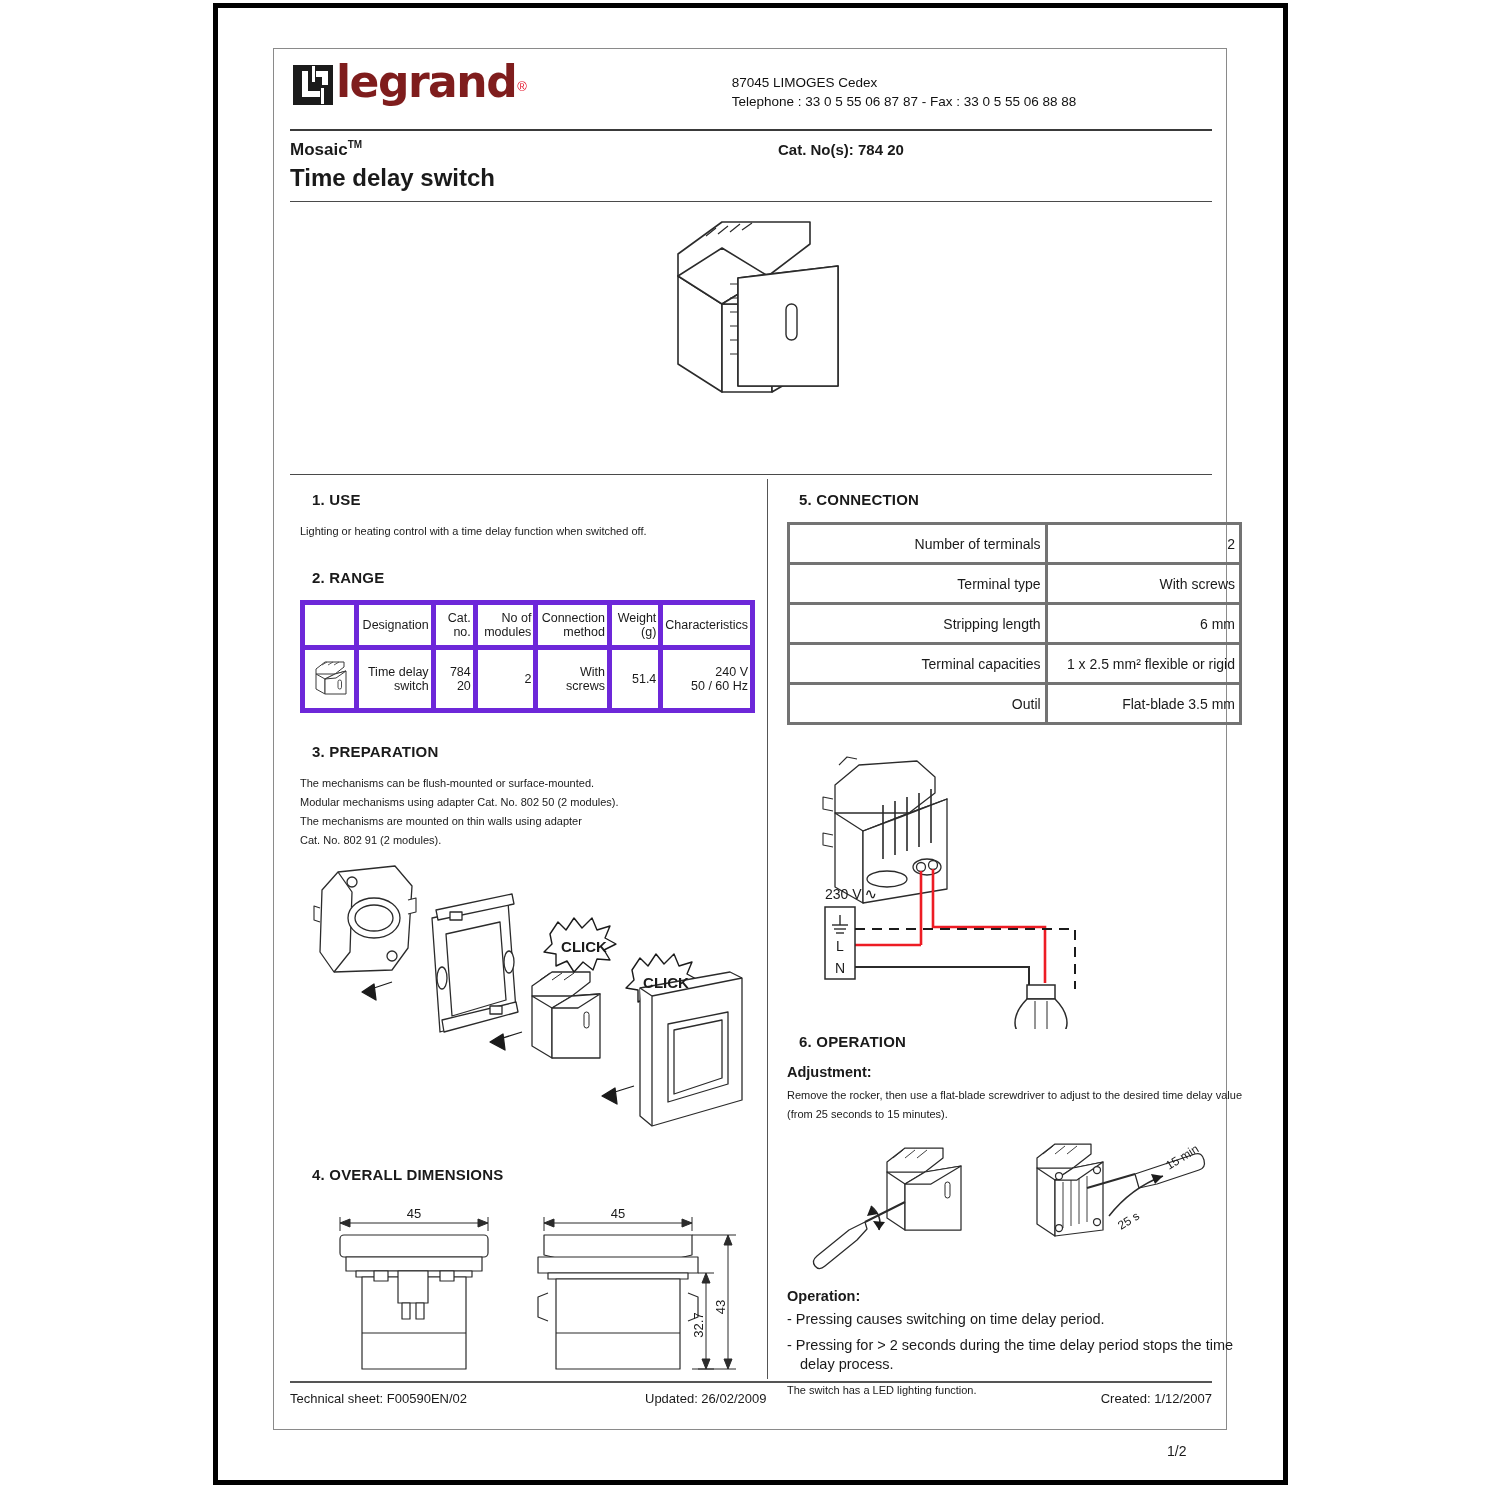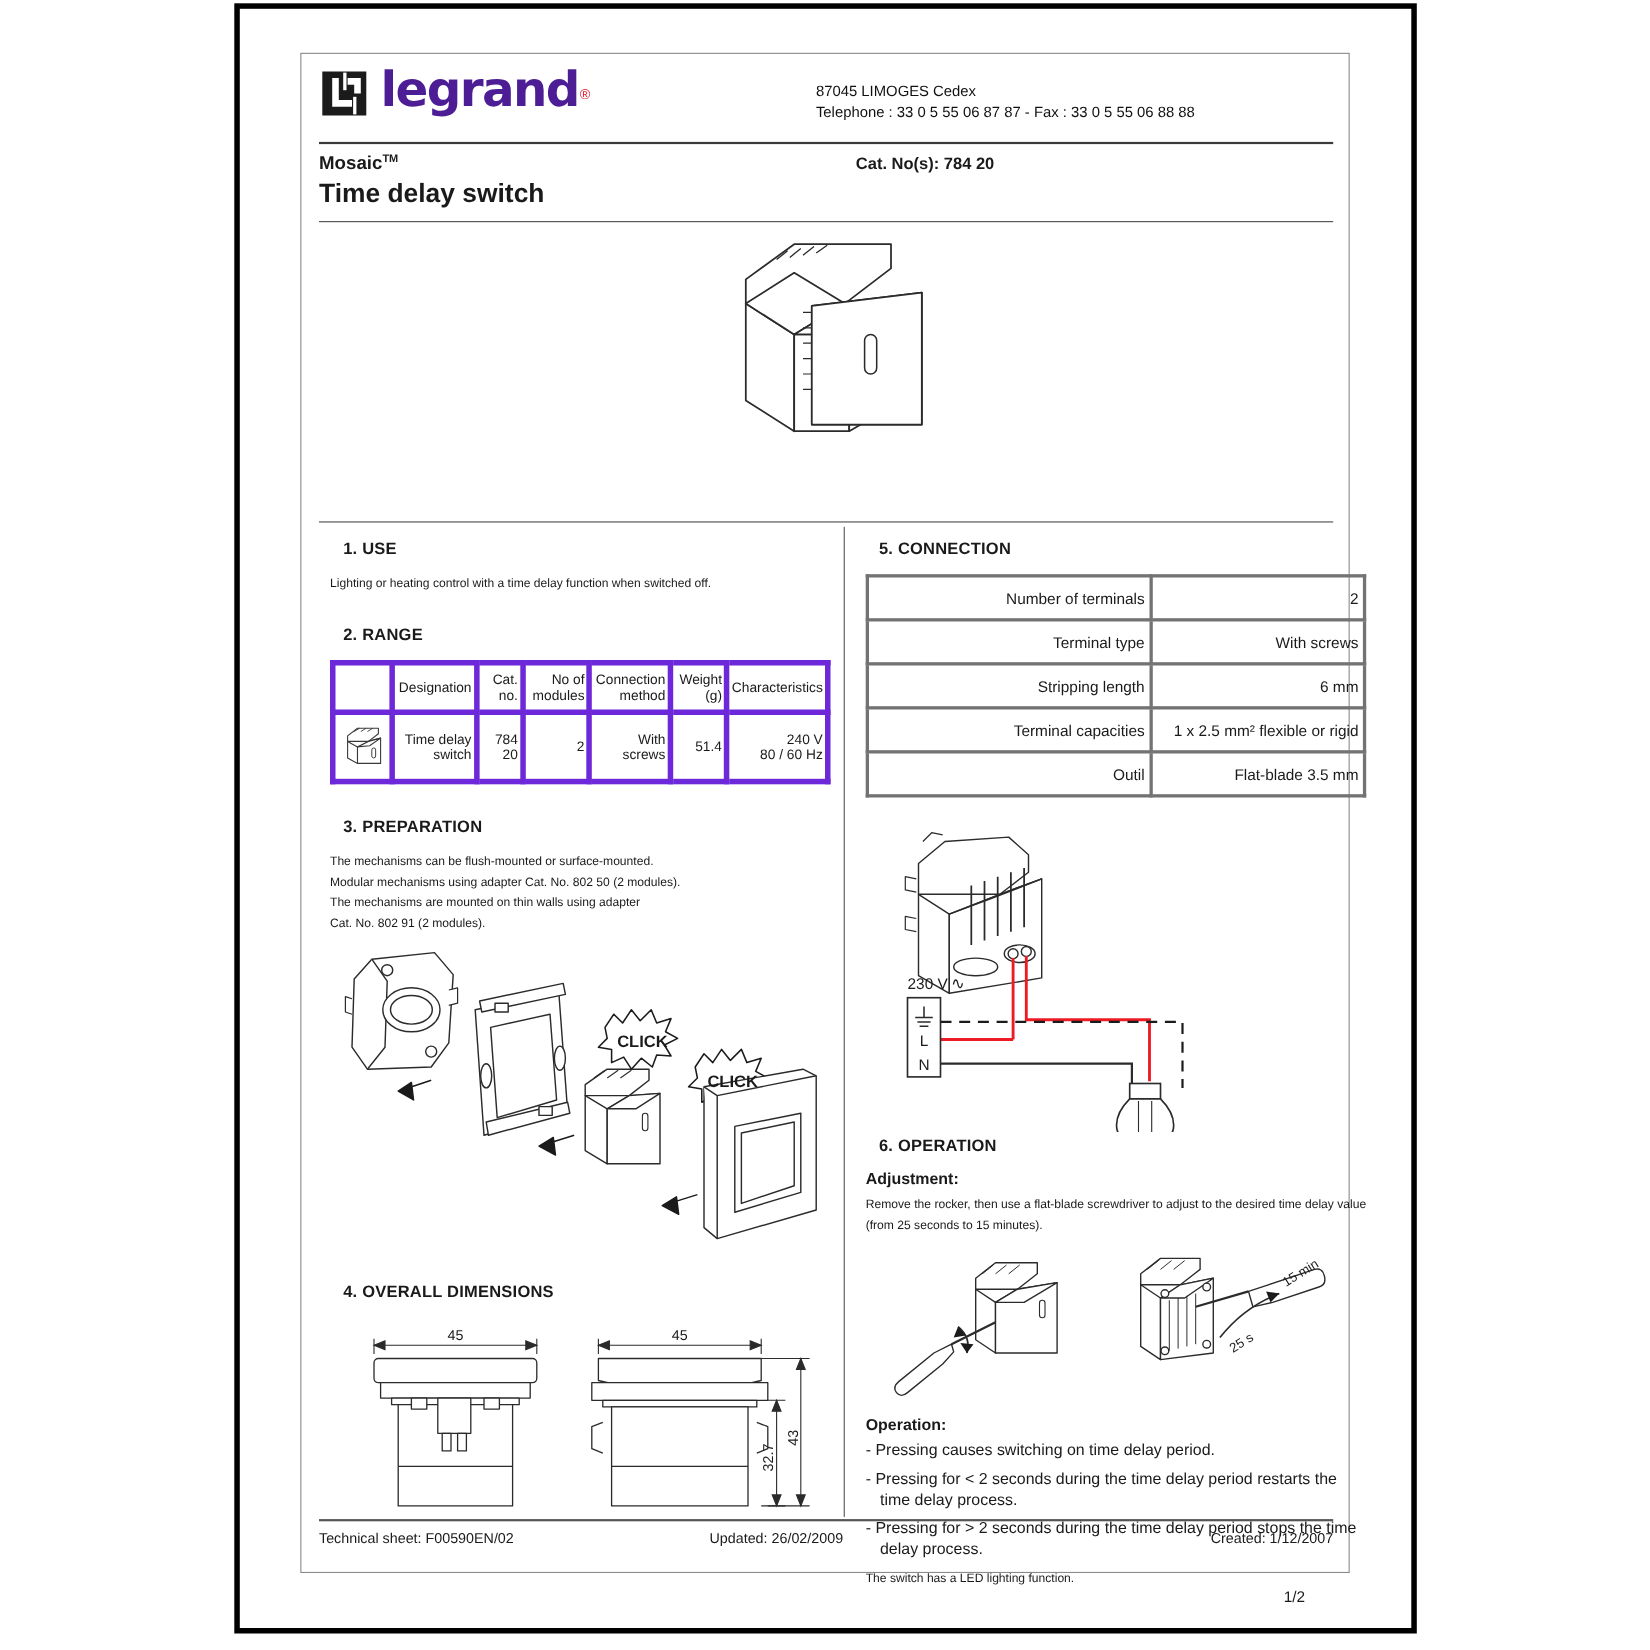--- a/index.html
+++ b/index.html
@@ -12,21 +12,21 @@
 
   
   .sheet{position:absolute;left:273px;top:48px;width:954px;height:1382px;border:1px solid #8a8a8a;box-sizing:border-box;background:#fff;}
 
   .pad{position:absolute;left:16px;top:12px;width:922px;}
 
   
   .hdr{display:flex;align-items:flex-start;justify-content:flex-start;height:62px;}
   .logo{display:flex;align-items:flex-start;margin-left:2px;}
   .logo-mark{width:44px;height:44px;position:relative;flex:none;margin-top:2px;}
-  .logo-word{font-size:44px;font-weight:bold;color:#4c1d95;line-height:42px;letter-spacing:-1.5px;margin-left:10px;font-family:"DejaVu Sans",sans-serif;}
+  .logo-word{font-size:44px;font-weight:bold;color:#7f1d1d;line-height:42px;letter-spacing:-1.5px;margin-left:0;font-family:"DejaVu Sans",sans-serif;}
   .logo-reg{font-size:13px;color:#e4142b;vertical-align:super;margin-left:1px;font-family:"Liberation Sans",sans-serif;}
   .addr{margin-left:205px;margin-top:12px;font-size:13.5px;line-height:19px;color:#111;}
 
   .rule{height:0;border-top:2px solid #3a3a3a;margin-top:6px;}
   .rule-thin{height:0;border-top:1.5px solid #4a4a4a;}
 
   .titleblock{position:relative;height:62px;padding-top:8px;}
   .t-mosaic{font-size:17px;font-weight:bold;}
   .t-mosaic sup{font-size:10px;}
   .t-main{font-size:24px;font-weight:bold;margin-top:4px;letter-spacing:0px;}
@@ -181,21 +181,21 @@
                 </svg>
               </td>
               <td>
                 <span>Time delay</span><br><span>switch</span>
               </td>
               <td>784 20</td>
               <td>2</td>
               <td>With screws</td>
               <td>51.4</td>
               <td>
-                <span>240 V</span><br><span>80 / 60 Hz</span>
+                <span>240 V</span><br><span>50 / 60 Hz</span>
               </td>
             </tr>
           </tbody>
             </table>
 
           <div class="sp30"></div>
           <h2 class="sec">3. PREPARATION</h2>
           <p class="body nojust" style="margin-bottom:0">The mechanisms can be flush-mounted or surface-mounted.</p>
           <p class="body nojust" style="margin-bottom:0">Modular mechanisms using adapter Cat. No. 802 50 (2 modules).</p>
           <p class="body nojust" style="margin-bottom:0">The mechanisms are mounted on thin walls using adapter</p>
@@ -451,21 +451,20 @@
                 <path d="M376 46 L364 44 L368 54 Z" fill="#1b1b1b" stroke="none"></path>
               </g>
               <text x="334" y="100" font-family="Liberation Sans, sans-serif" font-size="12" fill="#1b1b1b" transform="rotate(-32 334 100)">25 s</text>
               <text x="382" y="40" font-family="Liberation Sans, sans-serif" font-size="12" fill="#1b1b1b" transform="rotate(-32 382 40)">15 min</text>
             </svg>
           </div>
 
           <p class="subhead" style="margin-top:8px">Operation:</p>
           <ul class="ops">
             <li>- Pressing causes switching on time delay period.</li>
-            <li>- Pressing for &lt; 2 seconds during the time delay period restarts the time delay process.</li>
             <li>- Pressing for &gt; 2 seconds during the time delay period stops the time delay process.</li>
           </ul>
           <p class="body nojust" style="margin-top:2px">The switch has a LED lighting function.</p>
 
         </div>
       </div>
 
     </div>
 
     <div class="foot-rule"></div>

